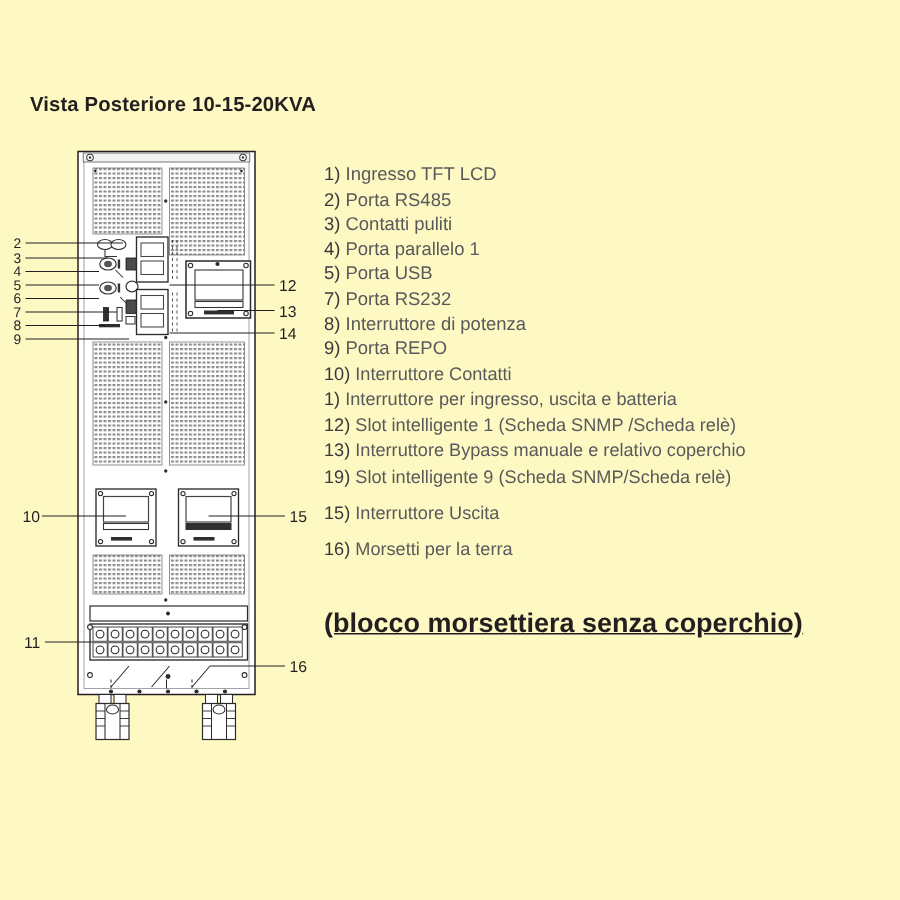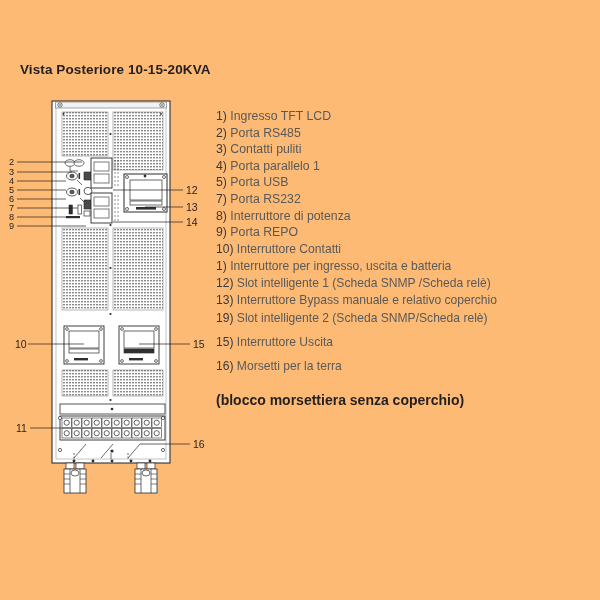--- a/index.html
+++ b/index.html
@@ -12,21 +12,21 @@
     height: 600px;
     position: relative;
     font-family: "Liberation Sans", sans-serif;
     overflow: hidden;
   }
   #page {
     position: absolute;
     left: 0; top: 0;
     width: 600px;
     height: 600px;
-    background: #fdba74;
+    background: #fef9c3;
   }
   .title {
     position: absolute;
     left: 20px;
     top: 62px;
     font-size: 13.5px;
     font-weight: bold;
     color: #231f20;
     letter-spacing: 0.1px;
     white-space: nowrap;
@@ -54,25 +54,26 @@
   .legend-num {
     color: #3a3a3c;
     font-weight: normal;
   }
   .legend-gap {
     height: 7px;
   }
   .legend-note {
     position: absolute;
     left: 216px;
-    top: 392px;
-    font-size: 14px;
+    top: 405px;
+    font-size: 18px;
     font-weight: bold;
     color: #231f20;
     white-space: nowrap;
+    text-decoration: underline;
   }
   
   #drawing {
     position: absolute;
     left: 0;
     top: 88px;
     width: 216px;
     height: 430px;
   }
   #drawing svg { display: block; }
@@ -350,21 +351,21 @@
     <div class="legend-row"><span class="legend-num">3)</span> <span>Contatti puliti</span></div>
     <div class="legend-row"><span class="legend-num">4)</span> <span>Porta parallelo 1</span></div>
     <div class="legend-row"><span class="legend-num">5)</span> <span>Porta USB</span></div>
     <div class="legend-row"><span class="legend-num">7)</span> <span>Porta RS232</span></div>
     <div class="legend-row"><span class="legend-num">8)</span> <span>Interruttore di potenza</span></div>
     <div class="legend-row"><span class="legend-num">9)</span> <span>Porta REPO</span></div>
     <div class="legend-row wide"><span class="legend-num">10)</span> <span>Interruttore Contatti</span></div>
     <div class="legend-row wide"><span class="legend-num">1)</span> <span>Interruttore per ingresso, uscita e batteria</span></div>
     <div class="legend-row wide"><span class="legend-num">12)</span> <span>Slot intelligente 1 (Scheda SNMP /Scheda relè)</span></div>
     <div class="legend-row wide"><span class="legend-num">13)</span> <span>Interruttore Bypass manuale e relativo coperchio</span></div>
-    <div class="legend-row wide"><span class="legend-num">19)</span> <span>Slot intelligente 2 (Scheda SNMP/Scheda relè)</span></div>
+    <div class="legend-row wide"><span class="legend-num">19)</span> <span>Slot intelligente 9 (Scheda SNMP/Scheda relè)</span></div>
     <div class="legend-gap"></div>
     <div class="legend-row wide"><span class="legend-num">15)</span> <span>Interruttore Uscita</span></div>
     <div class="legend-gap"></div>
     <div class="legend-row wide"><span class="legend-num">16)</span> <span>Morsetti per la terra</span></div>
   </div>
 
   <div class="legend-note">(blocco morsettiera senza coperchio)</div>
 
 </div>
 

